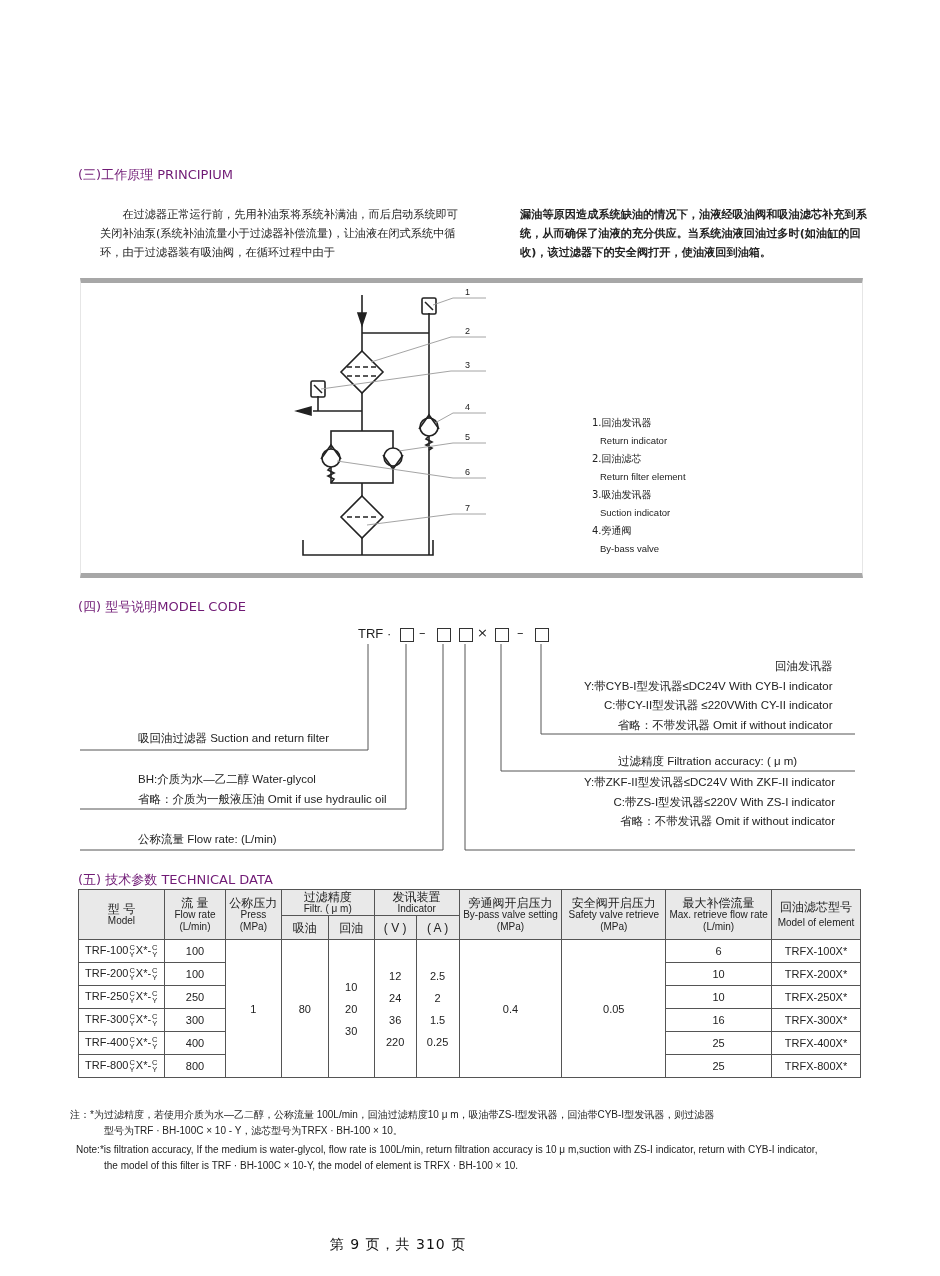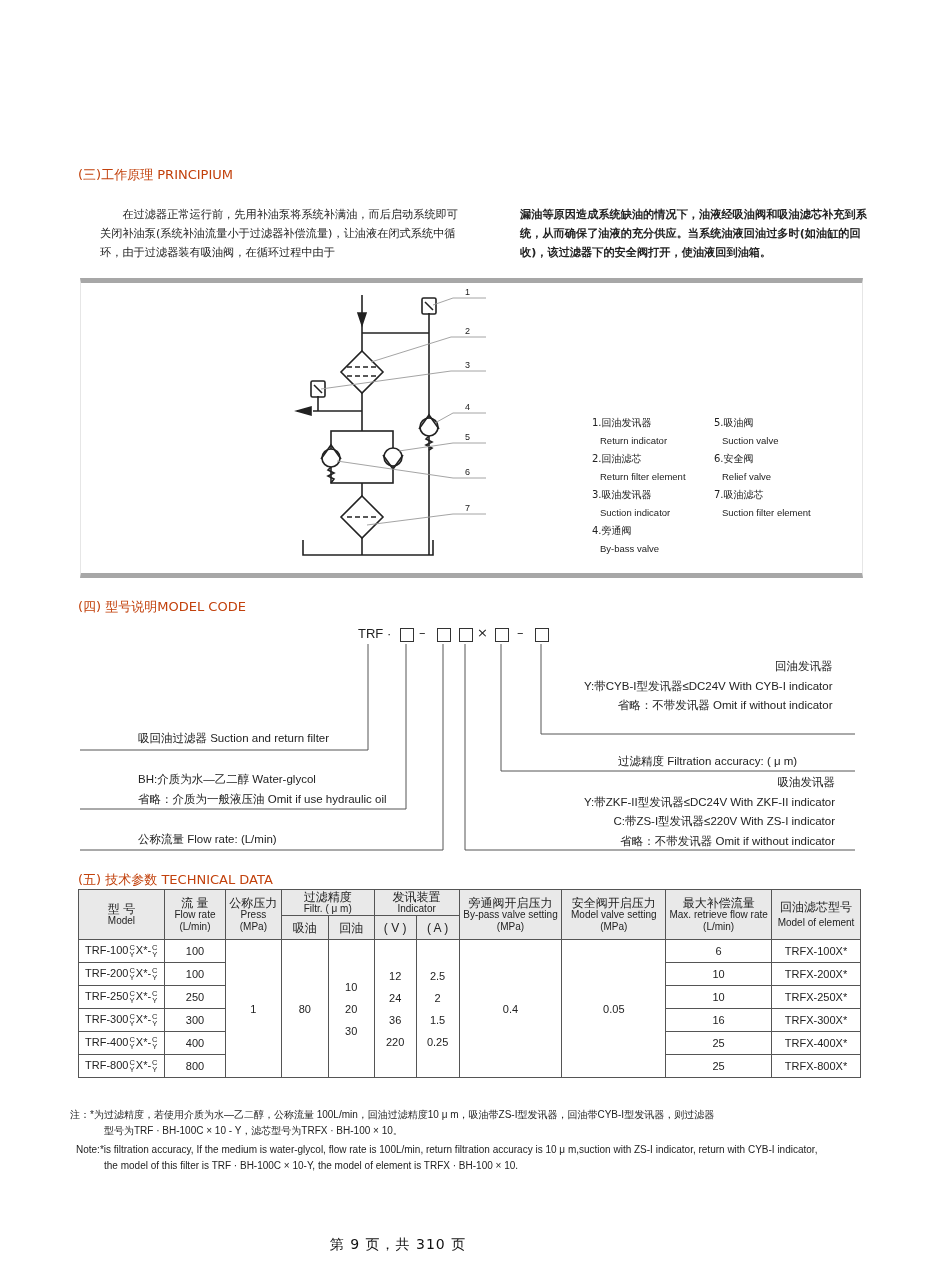--- a/index.html
+++ b/index.html
@@ -1,19 +1,19 @@
 <!DOCTYPE html>
 <html><head>
 <meta charset="utf-8">
 <style>
   html, body { margin:0; padding:0; background:#ffffff; }
   body { width:940px; height:1276px; position:relative; overflow:hidden;
          font-family:"DejaVu Sans","Liberation Sans",sans-serif; color:#222; }
   .abs { position:absolute; }
-  .h-section { font-size:13px; color:#c2410c; white-space:nowrap; }
+  .h-section { font-size:13px; color:#701a75; white-space:nowrap; }
   .para { font-size:11.2px; line-height:19px; color:#222;margin-left:20px; }
   .diagram-box { position:absolute; left:80px; top:278px; width:781px; height:290px;
                  border-top:5px solid #a7a7a7; border-bottom:5px solid #a7a7a7;
                  border-left:1px solid #e6e6e6; border-right:1px solid #e6e6e6;
                  background:#fff; }
   .legend-col { position:absolute; font-size:10px; line-height:18px; color:#222; }
   .legend-col .en { padding-left:8px; font-size:9.5px; font-family:"Liberation Sans",sans-serif; }
   .code-text { font-size:11.5px; line-height:19.5px; color:#222; font-family:"Liberation Sans",sans-serif; white-space:nowrap;text-align:right; }
   .code-label { position:absolute; font-size:11.5px; color:#222; font-family:"Liberation Sans",sans-serif; white-space:nowrap;padding-left:34px; }
   table.tech { position:absolute; left:78px; top:889px; width:783px; border-collapse:collapse;
@@ -107,28 +107,20 @@
   <div class="legend-col" style="left:511px; top:131px;">
     <div>1.回油发讯器</div>
     <div class="en">Return indicator</div>
     <div>2.回油滤芯</div>
     <div class="en">Return filter element</div>
     <div>3.吸油发讯器</div>
     <div class="en">Suction indicator</div>
     <div>4.旁通阀</div>
     <div class="en">By-bass valve</div>
   </div>
-  <div class="legend-col" style="left:633px; top:131px;">
-    <div>5.吸油阀</div>
-    <div class="en">Suction valve</div>
-    <div>6.安全阀</div>
-    <div class="en">Relief valve</div>
-    <div>7.吸油滤芯</div>
-    <div class="en">Suction filter element</div>
-  </div>
 </div>
 
 <div class="abs h-section" style="left:78px; top:598px;">(四) 型号说明MODEL CODE</div>
 
 <div class="abs" style="left:358px; top:626px; font-family:'Liberation Sans',sans-serif; font-size:13px; white-space:nowrap;">
   <span>TRF ·</span>
 </div>
 
 <div class="abs" style="left:400px; top:628px; width:12px; height:12px; border:1px solid #333;"></div>
 <div class="abs" style="left:419px; top:625px; font-size:13px;">–</div>
@@ -152,25 +144,25 @@
 
     <polyline points="501,644 501,771 855,771"></polyline>
 
     <polyline points="541,644 541,734 855,734"></polyline>
   </g>
 </svg>
 
 <div class="abs" style="left:584px; top:657px;">
   <div class="code-text">回油发讯器</div>
   <div class="code-text">Y:带CYB-I型发讯器≤DC24V With CYB-I indicator</div>
+  <div class="code-text">C:带CY-II型发讯器 ≤220VWith CY-II indicator</div>
   <div class="code-text">省略：不带发讯器 Omit if without indicator</div>
 </div>
 <div class="code-label" style="left:584px; top:754px;">过滤精度 Filtration accuracy: ( μ m)</div>
 <div class="abs" style="left:584px; top:773px;">
-  <div class="code-text">吸油发讯器</div>
   <div class="code-text">Y:带ZKF-II型发讯器≤DC24V With ZKF-II indicator</div>
   <div class="code-text">C:带ZS-I型发讯器≤220V With ZS-I indicator</div>
   <div class="code-text">省略：不带发讯器 Omit if without indicator</div>
 </div>
 
 <div class="code-label" style="left:104px; top:731px;">吸回油过滤器  Suction and return filter</div>
 <div class="code-label" style="left:104px; top:772px;">BH:介质为水—乙二醇  Water-glycol</div>
 <div class="code-label" style="left:104px; top:792px;text-align:center;">省略：介质为一般液压油  Omit if use hydraulic oil</div>
 <div class="code-label" style="left:104px; top:832px;">公称流量 Flow rate: (L/min)</div>
 
@@ -214,21 +206,21 @@
         <div class="zh">发讯装置</div>
         <div class="en">Indicator</div>
       </th>
       <th rowspan="2">
         <div class="zh">旁通阀开启压力</div>
         <div class="en">By-pass valve setting</div>
         <div class="en">(MPa)</div>
       </th>
       <th rowspan="2">
         <div class="zh">安全阀开启压力</div>
-        <div class="en">Model valve setting</div>
+        <div class="en">Safety valve retrieve</div>
         <div class="en">(MPa)</div>
       </th>
       <th rowspan="2">
         <div class="zh">最大补偿流量</div>
         <div class="en">Max. retrieve flow rate</div>
         <div class="en">(L/min)</div>
       </th>
       <th rowspan="2">
         <div class="zh">回油滤芯型号</div>
         <div class="en" style="margin-top:4px;">Model of element</div>

